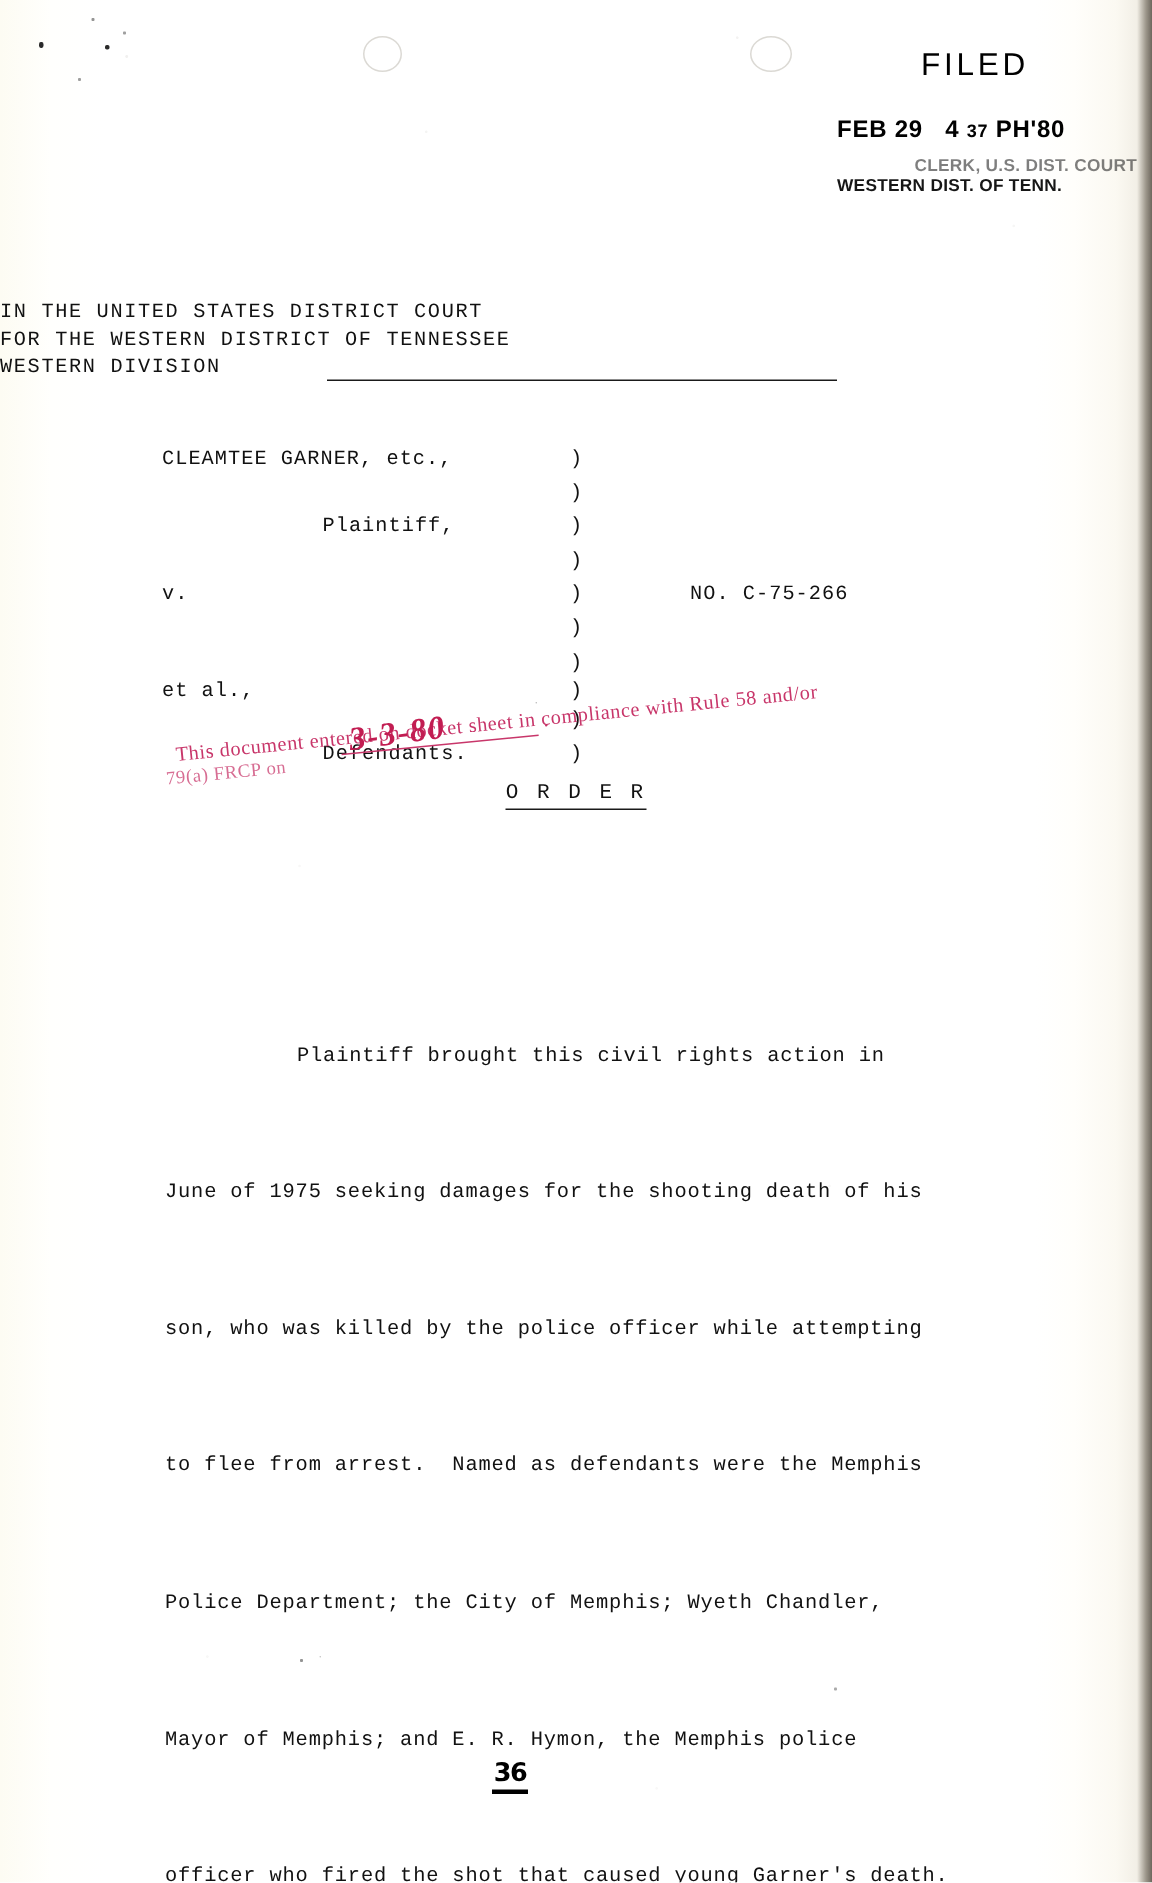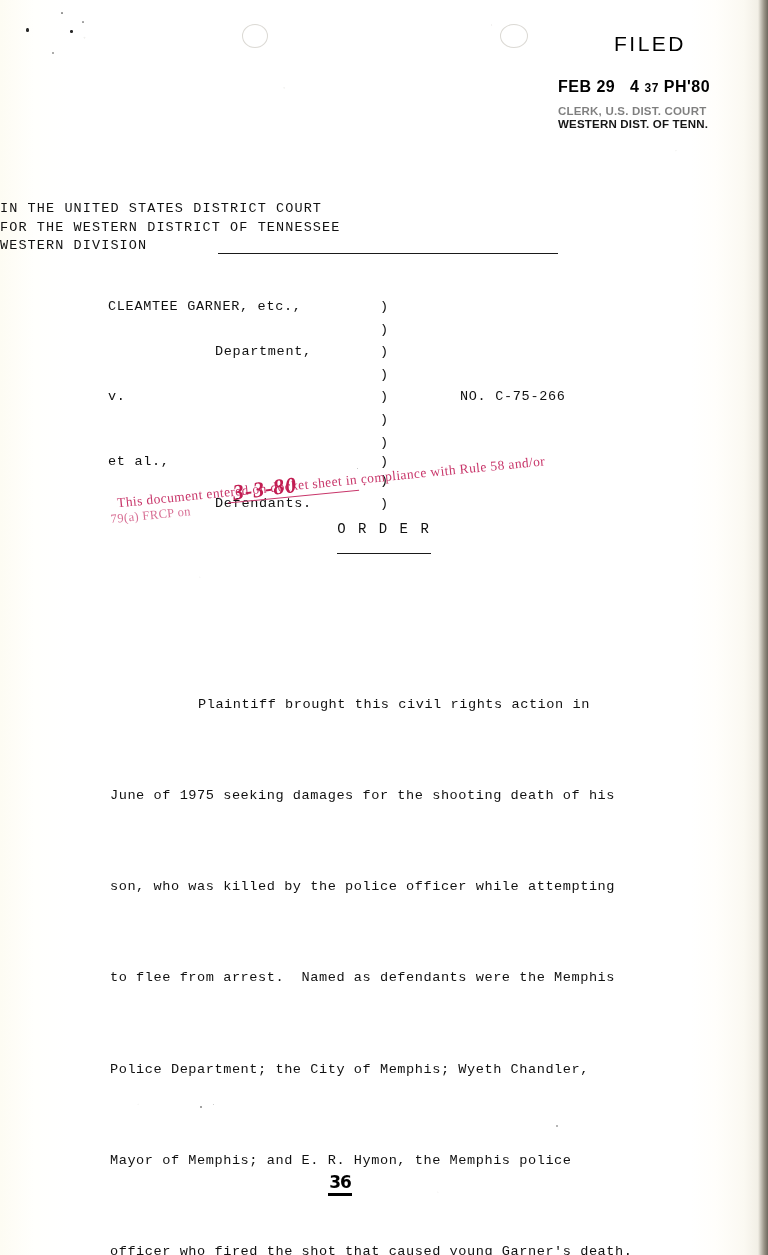--- a/index.html
+++ b/index.html
@@ -81,21 +81,21 @@
   }
   #filed-datetime .mins { font-size: 12px; }
   #filed-clerk {
     margin-top: 9px;
     font-size: 11.5px;
     line-height: 12.5px;
     letter-spacing: .2px;
     font-weight: 700;
     white-space: nowrap;
   }
-  #filed-clerk .faint { opacity: .55; }
+  #filed-clerk .faint { opacity: .55; text-align: right; }
 
   
   #court-heading {
     position: absolute;
     left: 0;
     top: 200px;
     width: 768px;
     text-align: left;
     font-size: 13.5px;
     line-height: 18.5px;
@@ -186,21 +186,21 @@
     position: absolute;
     left: 0;
     top: 521px;
     width: 768px;
     text-align: center;
     font-size: 14px;
     letter-spacing: 2px;
   }
   #order-title span {
     border-bottom: 1.4px solid #1a1a1a;
-    padding-bottom: 16px;
+    padding-bottom: 2px;
   }
 
   
   #body-text {
     position: absolute;
     left: 110px;
     top: 568px;
     width: 600px;
     font-size: 13.6px;
     line-height: 30.4px;
@@ -270,21 +270,21 @@
 
   <div id="caption">
     <div class="cap-row">
       <span class="cap-left">CLEAMTEE GARNER, etc.,</span>
       <span class="cap-paren">)</span>
     </div>
     <div class="cap-row">
       <span class="cap-paren">)</span>
     </div>
     <div class="cap-row">
-      <span class="cap-indent">Department,</span>
+      <span class="cap-indent">Plaintiff,</span>
       <span class="cap-paren">)</span>
     </div>
     <div class="cap-row">
       <span class="cap-paren">)</span>
     </div>
     <div class="cap-row">
       <span class="cap-left">v.</span>
       <span class="cap-paren">)</span>
       <span class="cap-no">NO. C-75-266</span>
     </div>

